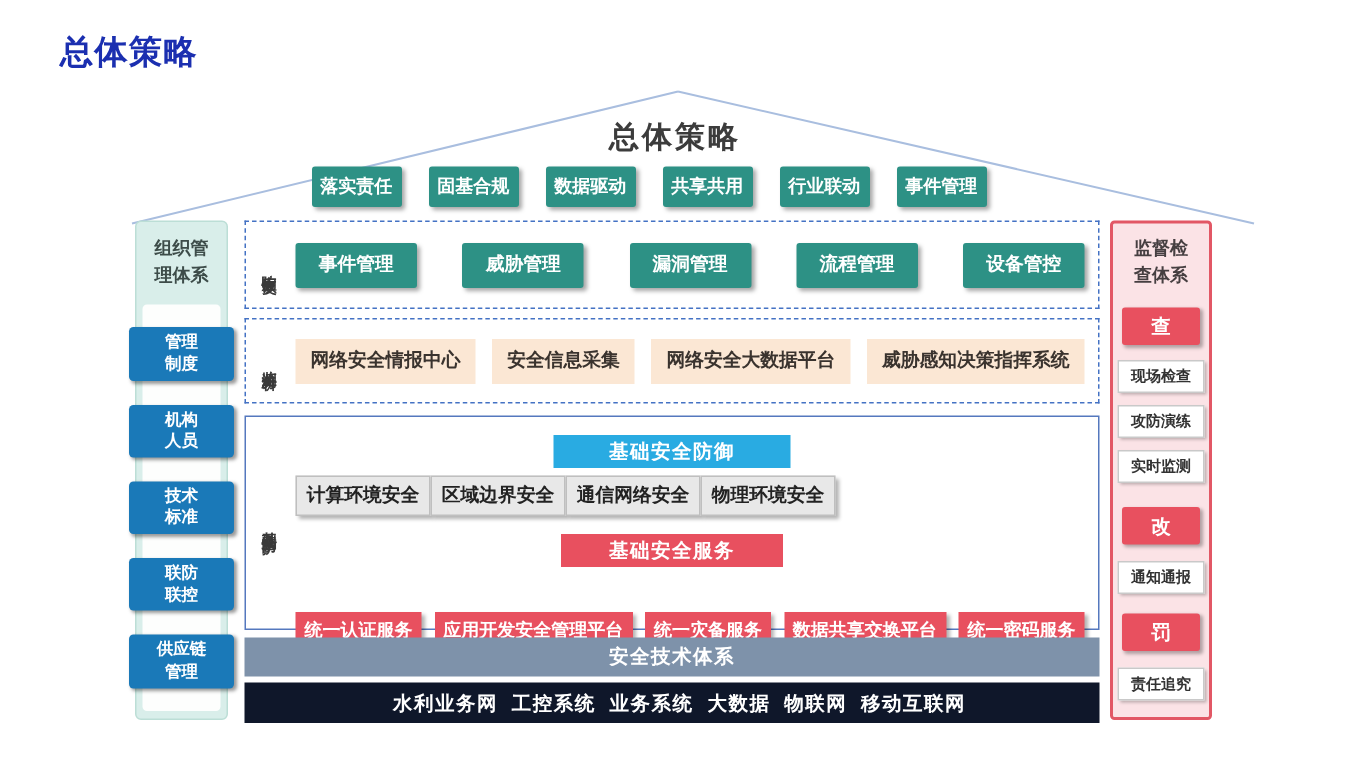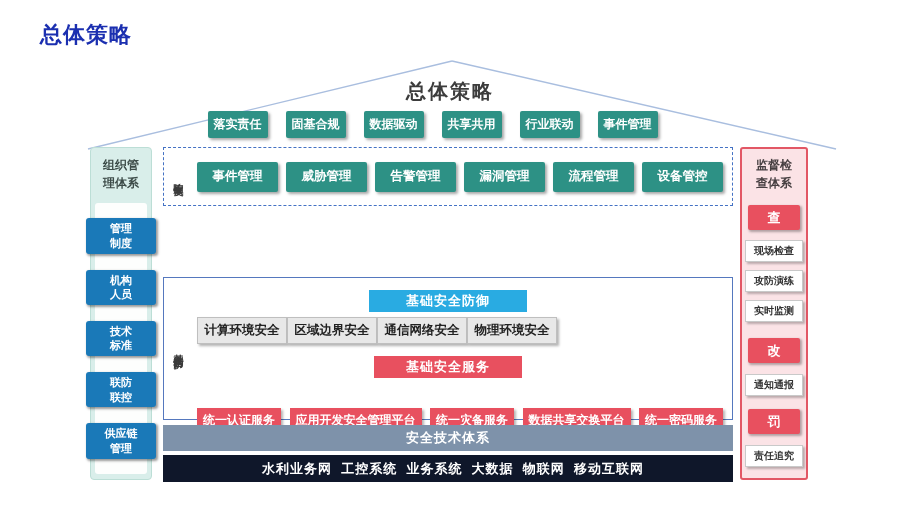--- a/index.html
+++ b/index.html
@@ -110,27 +110,35 @@
     <div class="white-box mt11">通知通报</div>
     <div class="red-head mt13">罚</div>
     <div class="white-box mt11">责任追究</div>
   </div>
 
   <div id="row-response" class="abs mid-row dashed">
     <div class="vlabel">响应恢复</div>
     <div class="boxes">
       <div class="green-box">事件管理</div>
       <div class="green-box">威胁管理</div>
-      <div class="green-box">告警管理</div>
       <div class="green-box">漏洞管理</div>
       <div class="green-box">流程管理</div>
       <div class="green-box">设备管控</div>
     </div>
   </div>
 
+  <div id="row-monitor" class="abs mid-row dashed">
+    <div class="vlabel">监测分析</div>
+    <div class="boxes">
+      <div class="beige-box">网络安全情报中心</div>
+      <div class="beige-box">安全信息采集</div>
+      <div class="beige-box">网络安全大数据平台</div>
+      <div class="beige-box">威胁感知决策指挥系统</div>
+    </div>
+  </div>
 
   <div id="row-base" class="abs mid-row solid">
     <div class="vlabel">基础安全防护</div>
     <div id="defense-banner" class="banner">基础安全防御</div>
     <div id="defense-row">
       <div class="gray-box">计算环境安全</div>
       <div class="gray-box">区域边界安全</div>
       <div class="gray-box">通信网络安全</div>
       <div class="gray-box">物理环境安全</div>
     </div>

